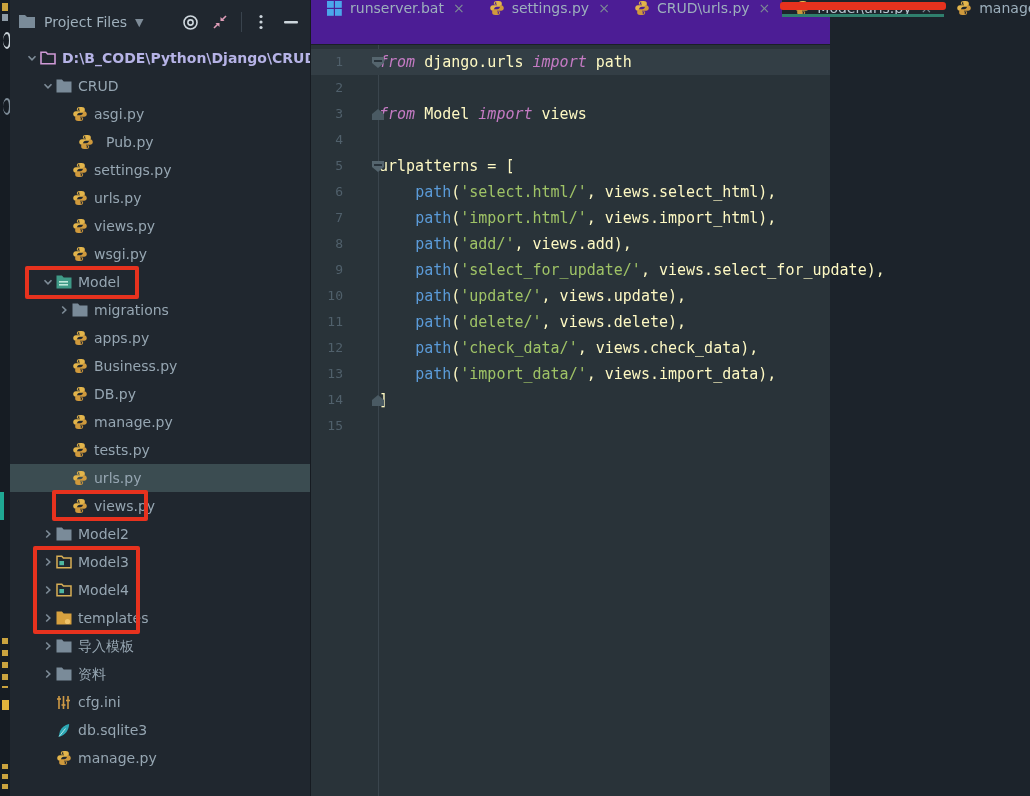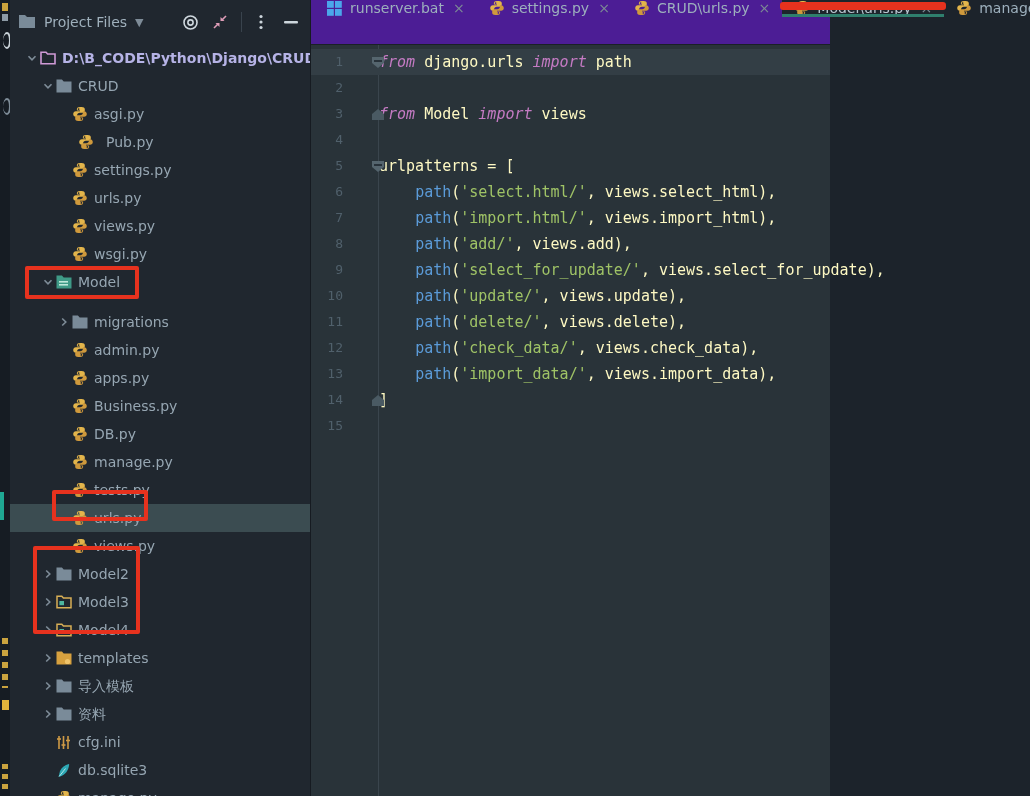--- a/index.html
+++ b/index.html
@@ -218,42 +218,32 @@
           </span>
           <span class="ticon">
             <svg width="16" height="14" viewBox="0 0 16 14">
               <path fill="#3f9a87" d="M.5.5h5.4l1.8 2h7.8v11H.5z"></path>
               <rect x="3" y="6" width="9" height="1.6" fill="#bfe8da"></rect>
               <rect x="3" y="9" width="9" height="1.6" fill="#bfe8da"></rect>
             </svg>
           </span>
           <span class="tlabel">Model</span>
         </div>
-        <div class="trow" style="padding-left: 46px; margin-top: 12px;">
+        <div class="trow" style="padding-left: 46px;">
           <span class="chev">
             <svg width="10" height="10" viewBox="0 0 10 10">
               <path fill="none" stroke="#7e8c98" stroke-width="1.6" d="M3.2 1.5 6.8 5 3.2 8.5"></path>
             </svg>
           </span>
           <span class="ticon">
             <svg width="16" height="14" viewBox="0 0 16 14">
               <path fill="#7a8b99" d="M.5.5h5.4l1.8 2h7.8v11H.5z"></path>
             </svg>
           </span>
           <span class="tlabel">migrations</span>
-        </div>
-        <div class="trow" style="padding-left: 46px;">
-          <span class="chev"></span>
-          <span class="ticon">
-            <svg width="16" height="16" viewBox="0 0 16 16">
-              <path fill="#e3b54b" d="M7.9 1.1c-1.9 0-3 .8-3 2v1.5H8v.6H3.9C2.4 5.2 1.2 6.3 1.2 8s1.2 2.8 2.7 2.8h1.2V9.2c0-1.4 1.2-2.5 2.7-2.5h2.9c1.2 0 2.1-.9 2.1-2.1V3.1c0-1.2-1.3-2-3-2zM6.6 2.2a.85.85 0 1 1 0 1.7.85.85 0 0 1 0-1.7z"></path>
-              <path fill="#cf993c" d="M8.1 14.9c1.9 0 3-.8 3-2v-1.5H8v-.6h4.1c1.5 0 2.7-1.1 2.7-2.8s-1.2-2.8-2.7-2.8h-1.2v1.6c0 1.4-1.2 2.5-2.7 2.5H5.3c-1.2 0-2.1.9-2.1 2.1v1.5c0 1.2 1.3 2 2.9 2zm1.3-1.1a.85.85 0 1 1 0-1.7.85.85 0 0 1 0 1.7z"></path>
-            </svg>
-          </span>
-          <span class="tlabel">admin.py</span>
         </div>
         <div class="trow" style="padding-left: 46px;">
           <span class="chev"></span>
           <span class="ticon">
             <svg width="16" height="16" viewBox="0 0 16 16">
               <path fill="#e3b54b" d="M7.9 1.1c-1.9 0-3 .8-3 2v1.5H8v.6H3.9C2.4 5.2 1.2 6.3 1.2 8s1.2 2.8 2.7 2.8h1.2V9.2c0-1.4 1.2-2.5 2.7-2.5h2.9c1.2 0 2.1-.9 2.1-2.1V3.1c0-1.2-1.3-2-3-2zM6.6 2.2a.85.85 0 1 1 0 1.7.85.85 0 0 1 0-1.7z"></path>
               <path fill="#cf993c" d="M8.1 14.9c1.9 0 3-.8 3-2v-1.5H8v-.6h4.1c1.5 0 2.7-1.1 2.7-2.8s-1.2-2.8-2.7-2.8h-1.2v1.6c0 1.4-1.2 2.5-2.7 2.5H5.3c-1.2 0-2.1.9-2.1 2.1v1.5c0 1.2 1.3 2 2.9 2zm1.3-1.1a.85.85 0 1 1 0-1.7.85.85 0 0 1 0 1.7z"></path>
             </svg>
           </span>
           <span class="tlabel">apps.py</span>

